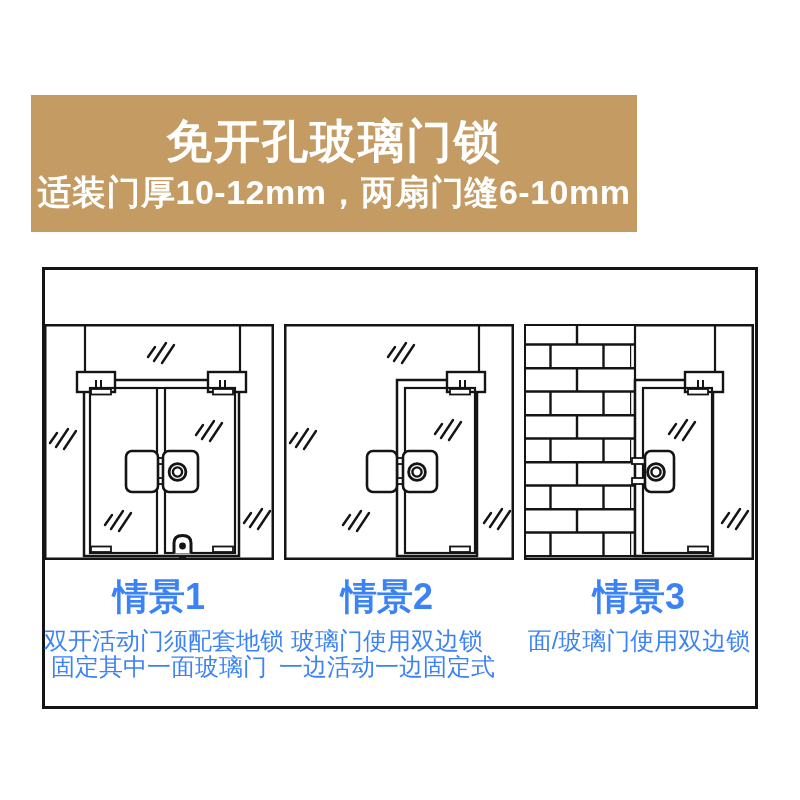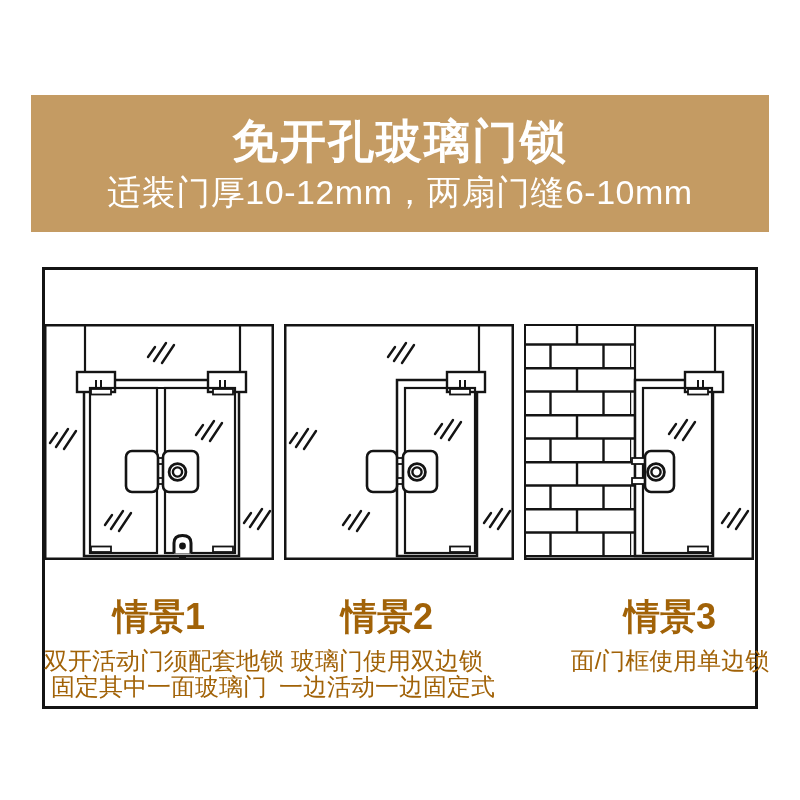--- a/index.html
+++ b/index.html
@@ -1,30 +1,30 @@
 <!DOCTYPE html>
 <html><head>
 <meta charset="utf-8">
 <style>
   html,body{margin:0;padding:0;background:#ffffff;}
   .page{position:relative;width:800px;height:800px;background:#ffffff;overflow:hidden;
         font-family:"Liberation Sans","DejaVu Sans",sans-serif;}
-  .banner{position:absolute;left:31px;top:95px;width:738px;height:137px;
+  .banner{position:absolute;left:31px;top:95px;width:606px;height:137px;
           display:flex;flex-direction:column;align-items:center;justify-content:center;}
   .banner-title{color:#fff;font-size:46px;font-weight:700;line-height:56px;letter-spacing:2px;white-space:nowrap;}
-  .banner-subtitle{color:#fff;font-size:34px;font-weight:400;line-height:46px;letter-spacing:0.5px;white-space:nowrap;}
+  .banner-subtitle{color:#fff;font-size:34px;font-weight:700;line-height:46px;letter-spacing:0.5px;white-space:nowrap;}
   .diagram-box{position:absolute;left:42px;top:267px;width:716px;height:442px;
                box-sizing:border-box;border:3px solid #141414;background:#fff;}
   .illustrations{position:absolute;left:0;top:0;}
-  .caption{position:absolute;width:230px;text-align:center;color:#a16207;margin-top:20px;}
+  .caption{position:absolute;width:230px;text-align:center;color:#3b82f6;}
   .cap-title{font-size:36px;font-weight:700;line-height:40px;}
   .cap-lines{margin-top:11px;font-size:24px;line-height:26px;font-weight:500;white-space:nowrap;}
   .cap-1{left:44px;top:577px;}
   .cap-2{left:272px;top:577px;}
-  .cap-3{left:555px;top:577px;}
+  .cap-3{left:524px;top:577px;}
 </style>
 </head>
 <body>
 
 <div class="page">
 
   <header class="banner" style="background: rgb(196, 155, 99);">
     <div class="banner-title">免开孔玻璃门锁</div>
     <div class="banner-subtitle">适装门厚10-12mm，两扇门缝6-10mm</div>
   </header>
@@ -172,17 +172,17 @@
   <div class="caption cap-2">
     <div class="cap-title">情景2</div>
     <div class="cap-lines">
       <div>玻璃门使用双边锁</div>
       <div>一边活动一边固定式</div>
     </div>
   </div>
   <div class="caption cap-3">
     <div class="cap-title">情景3</div>
     <div class="cap-lines">
-      <div>面/门框使用单边锁</div>
+      <div>面/玻璃门使用双边锁</div>
     </div>
   </div>
 
 </div>
 
 </body></html>

